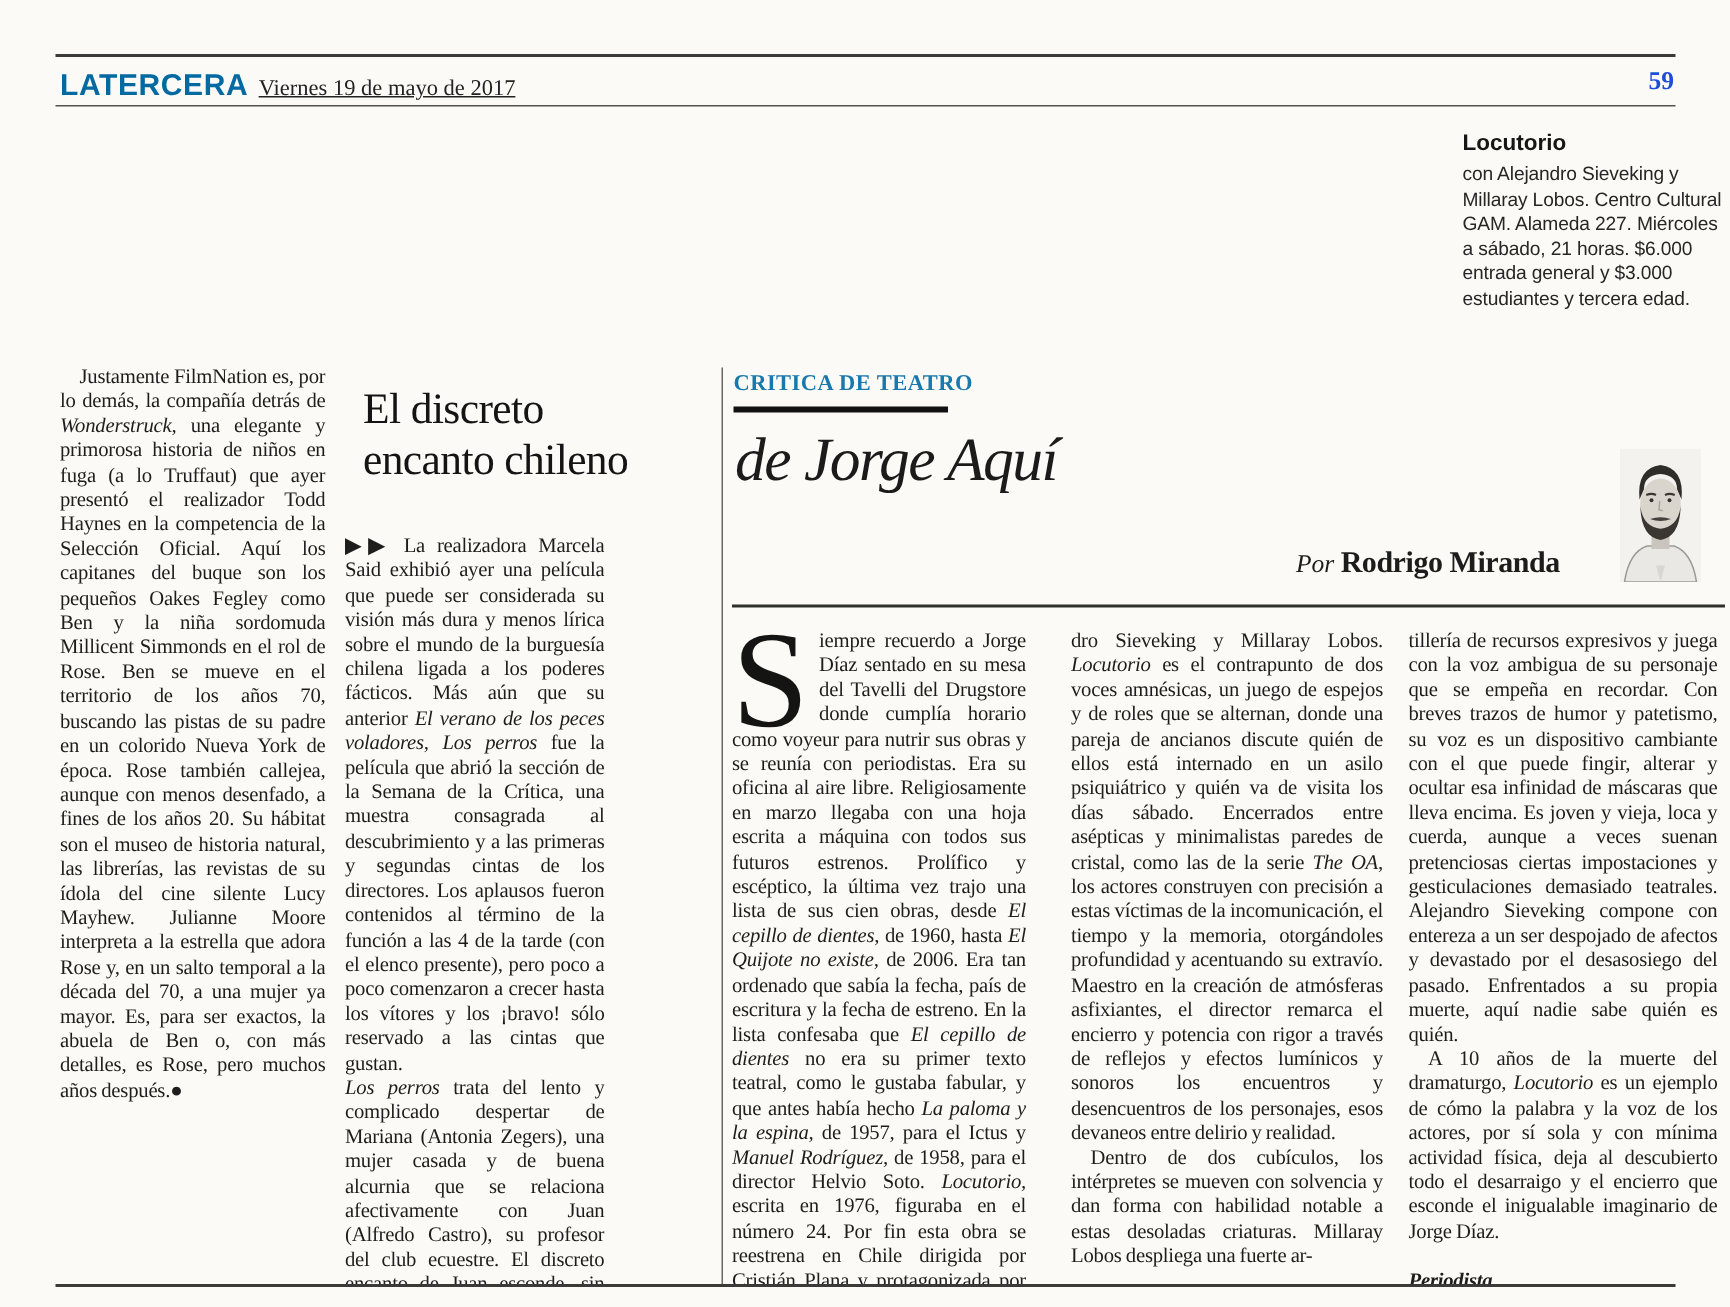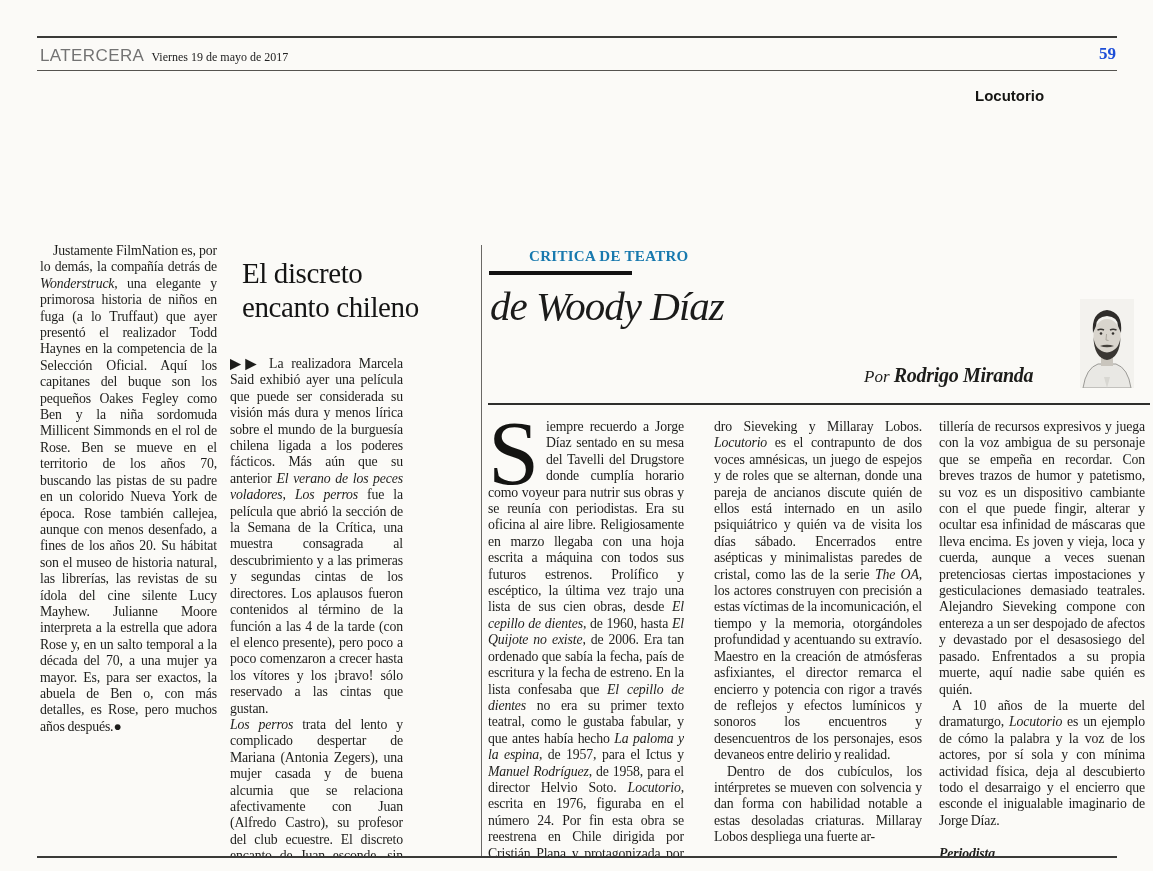--- a/index.html
+++ b/index.html
@@ -8,85 +8,86 @@
     background:#fbfaf7;color:#1c1c1a;
     font-family:"Liberation Serif", serif;
     -webkit-font-smoothing:antialiased;
   }
   .rule{position:absolute;background:#3a3a38;}
   
   #rule-top{left:37px;width:1080px;top:36px;height:2px;}
   #rule-top2{left:37px;width:1080px;top:70px;height:1px;background:#55534f;}
   #rule-bottom{left:37px;width:1080px;top:856px;height:2px;}
   .masthead{position:absolute;left:40px;top:46px;white-space:nowrap;}
-  .brand{font-family:"Liberation Sans", sans-serif;font-weight:400;font-size:17px;letter-spacing:.4px;color:#737373;}
-  .issue-date{font-size:12px;color:#222;margin-left:7px;}
+  .brand{font-family:"Liberation Sans", sans-serif;font-weight:700;font-size:20px;letter-spacing:.4px;color:#0369a1;}
+  .issue-date{font-size:15px;color:#222;margin-left:7px;text-decoration:underline;}
   .page-number{position:absolute;right:37px;top:44px;font-weight:700;font-size:17px;color:#1d4ed8;text-align:right;}
   
   .event-box{position:absolute;left:975px;top:87px;width:177px;font-family:"Liberation Sans", sans-serif;color:#262624;}
   .event-box h3{margin:0 0 4px 0;font-size:15px;font-weight:700;color:#161614;}
   .event-box .details{font-size:12.8px;line-height:16.6px;letter-spacing:-.1px;}
   
   .bodycol{position:absolute;text-align:justify;font-size:13.8px;line-height:16.4px;letter-spacing:-.15px;word-spacing:-.5px;color:#1d1d1b;overflow:hidden;}
   .bodycol p{margin:0;}
   .bodycol p.indent{text-indent:13px;}
   .bodycol p.spaced{margin-top:17px;font-weight:bold;}
   .it{font-style:italic;}
   .b{font-weight:700;}
   
   #film-col{left:40px;top:243px;width:177px;height:618px;}
   
   .second-headline{position:absolute;left:230px;top:244px;width:210px;font-size:29px;line-height:34px;letter-spacing:-.4px;color:#141414;font-weight:400;}
   #second-col{left:230px;top:356px;width:173px;height:500px;}
   
   #vert-rule{left:481px;top:245px;width:1px;height:612px;background:#6a6865;}
   
-  .kicker{position:absolute;left:489px;top:248px;font-size:15px;font-weight:700;letter-spacing:.3px;color:var(--kicker-color,#1879ae);margin-left:40px;}
+  .kicker{position:absolute;left:489px;top:248px;font-size:15px;font-weight:700;letter-spacing:.3px;color:var(--kicker-color,#1879ae);}
   #kicker-rule{left:489px;top:271px;width:143px;height:4px;background:#121212;}
   .main-headline{position:absolute;left:490px;top:283px;font-style:italic;font-size:41px;line-height:46px;letter-spacing:-1px;color:#1b1b1a;}
   .byline{position:absolute;left:864px;top:364px;white-space:nowrap;}
   .byline .prefix{font-style:italic;font-size:17px;}
-  .byline .name{font-style:italic;font-weight:700;font-size:20px;letter-spacing:-.3px;}
+  .byline .name{font-weight:700;font-size:20px;letter-spacing:-.3px;}
   .portrait{position:absolute;left:1080px;top:299px;width:54px;height:89px;}
   #main-rule{left:488px;top:403px;width:662px;height:2px;background:#2e2e2c;}
   #review-col1{left:488px;top:419px;width:196px;height:438px;}
   #review-col2{left:714px;top:419px;width:208px;height:438px;}
   #review-col3{left:939px;top:419px;width:206px;height:438px;}
   .dropcap{float:left;font-size:92px;line-height:64px;height:63px;padding:2px 7px 0 0;color:#141412;}
 </style>
 </head>
 <body>
 
 <div class="rule" id="rule-top"></div>
 <div class="masthead">
   <span class="brand">LATERCERA</span><span class="issue-date">Viernes 19 de mayo de 2017</span>
 </div>
 <div class="page-number">59</div>
 <div class="rule" id="rule-top2"></div>
 
 <div class="event-box">
   <h3>Locutorio</h3>
+  <div class="details">con Alejandro Sieveking y Millaray Lobos. Centro Cultural GAM. Alameda 227. Miércoles a sábado, 21 horas. $6.000 entrada general y $3.000 estudiantes y tercera edad.</div>
 </div>
 
 <div class="bodycol" id="film-col">
     <p class="para indent"><span>Justamente FilmNation es, por lo demás, la compañía detrás de </span><span class="it">Wonderstruck</span><span>, una elegante y primorosa historia de niños en fuga (a lo Truffaut) que ayer presentó el realizador Todd Haynes en la competencia de la Selección Oficial. Aquí los capitanes del buque son los pequeños Oakes Fegley como Ben y la niña sordomuda Millicent Simmonds en el rol de Rose. Ben se mueve en el territorio de los años 70, buscando las pistas de su padre en un colorido Nueva York de época. Rose también callejea, aunque con menos desenfado, a fines de los años 20. Su hábitat son el museo de historia natural, las librerías, las revistas de su ídola del cine silente Lucy Mayhew. Julianne Moore interpreta a la estrella que adora Rose y, en un salto temporal a la década del 70, a una mujer ya mayor. Es, para ser exactos, la abuela de Ben o, con más detalles, es Rose, pero muchos años después.●</span></p>
   </div>
 
 <h2 class="second-headline" style="margin:12px;">El discreto encanto chileno</h2>
 <div class="bodycol" id="second-col">
     <p class="para"><span class="b">▶▶ </span><span>La realizadora Marcela Said exhibió ayer una película que puede ser considerada su visión más dura y menos lírica sobre el mundo de la burguesía chilena ligada a los poderes fácticos. Más aún que su anterior </span><span class="it">El verano de los peces voladores</span><span>, </span><span class="it">Los perros</span><span> fue la película que abrió la sección de la Semana de la Crítica, una muestra consagrada al descubrimiento y a las primeras y segundas cintas de los directores. Los aplausos fueron contenidos al término de la función a las 4 de la tarde (con el elenco presente), pero poco a poco comenzaron a crecer hasta los vítores y los ¡bravo! sólo reservado a las cintas que gustan.</span></p>
     <p class="para"><span class="it">Los perros</span><span> trata del lento y complicado despertar de Mariana (Antonia Zegers), una mujer casada y de buena alcurnia que se relaciona afectivamente con Juan (Alfredo Castro), su profesor del club ecuestre. El discreto encanto de Juan esconde, sin embargo, un pasado criminal como agente de la Dina.</span></p>
   </div>
 
 <div class="rule" id="vert-rule"></div>
 
 <div class="kicker">CRITICA DE TEATRO</div>
 <div class="rule" id="kicker-rule"></div>
 <div class="main-headline">
-  <div>de Woody Díaz</div>
+  <div>de Jorge Aquí</div>
 </div>
 <div class="byline">
   <span class="prefix">Por </span><span class="name">Rodrigo Miranda</span>
 </div>
 
 <svg class="portrait" viewBox="0 0 54 89">
   <rect x="0" y="0" width="54" height="89" fill="#f3f2ee"></rect>
   <path d="M3 89 Q6 69 18 65 L36 65 Q48 69 51 89 Z" fill="#e9e8e4" stroke="#9b9a96" stroke-width="1"></path>
   <path d="M24 78 L27 89 L30 78 Z" fill="#d8d7d2"></path>
   <rect x="21" y="54" width="12" height="13" fill="#c9c5bd"></rect>

